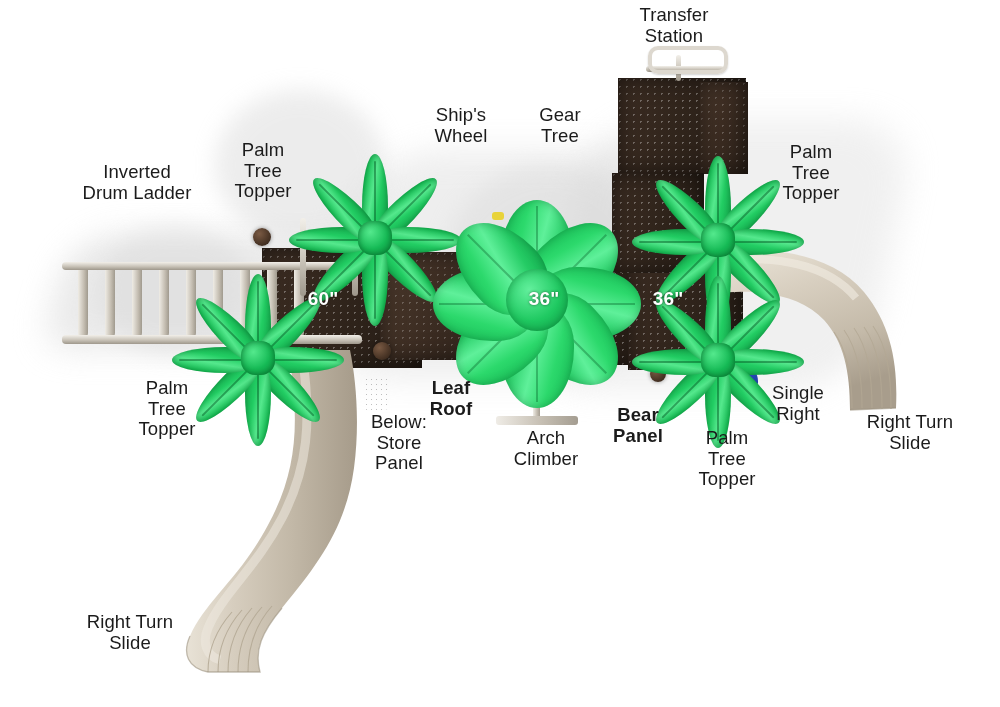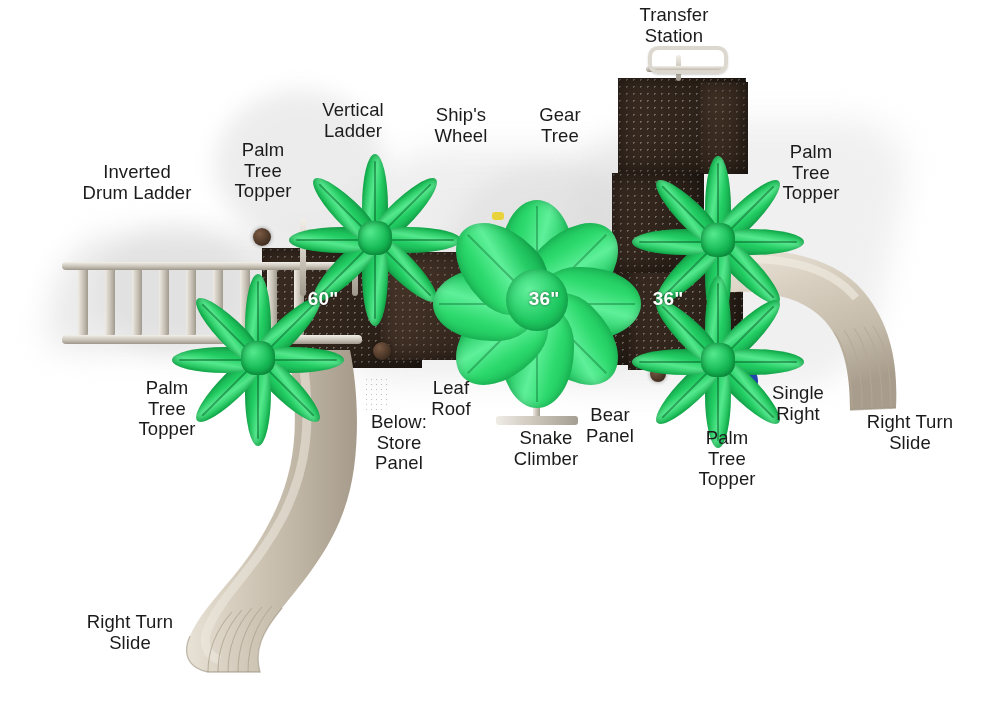--- a/index.html
+++ b/index.html
@@ -287,22 +287,20 @@
   <div class="dim" style="left:521px;top:288px;width:46px;">36"</div>
   <div class="dim" style="left:645px;top:288px;width:46px;">36"</div>
 
   <div class="label" style="left:52px;top:162px;width:170px;">Inverted
 Drum Ladder</div>
 
   <div class="label" style="left:215px;top:140px;width:96px;">Palm
 Tree
 Topper</div>
 
-  <div class="label" style="left:303px;top:100px;width:100px;">Vertical
-Ladder</div>
 
   <div class="label" style="left:421px;top:105px;width:80px;">Ship's
 Wheel</div>
 
   <div class="label" style="left:518px;top:105px;width:84px;">Gear
 Tree</div>
 
   <div class="label" style="left:620px;top:5px;width:108px;">Transfer
 Station</div>
 
@@ -311,27 +309,27 @@
 Topper</div>
 
   <div class="label" style="left:118px;top:378px;width:98px;">Palm
 Tree
 Topper</div>
 
   <div class="label" style="left:355px;top:412px;width:88px;">Below:
 Store
 Panel</div>
 
-  <div class="label" style="left:415px;top:378px;width:72px;">Leaf
+  <div class="label" style="left:415px;top:378px;width:72px;font-weight:bold;">Leaf
 Roof</div>
 
-  <div class="label" style="left:496px;top:428px;width:100px;">Snake
+  <div class="label" style="left:496px;top:428px;width:100px;">Arch
 Climber</div>
 
-  <div class="label" style="left:569px;top:405px;width:82px;">Bear
+  <div class="label" style="left:597px;top:405px;width:82px;font-weight:bold;">Bear
 Panel</div>
 
   <div class="label" style="left:678px;top:428px;width:98px;">Palm
 Tree
 Topper</div>
 
   <div class="label" style="left:758px;top:383px;width:80px;">Single
 Right</div>
 
   <div class="label" style="left:855px;top:412px;width:110px;">Right Turn

